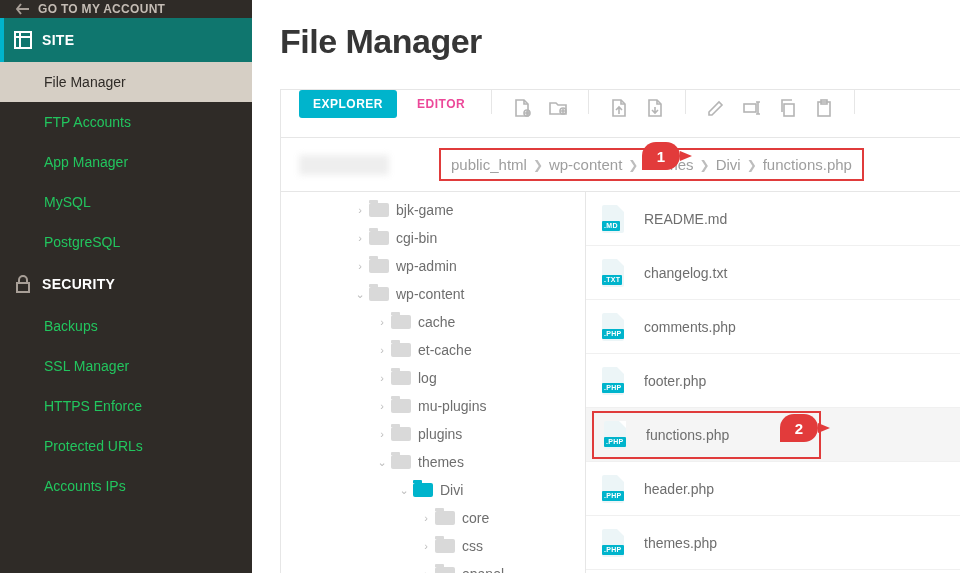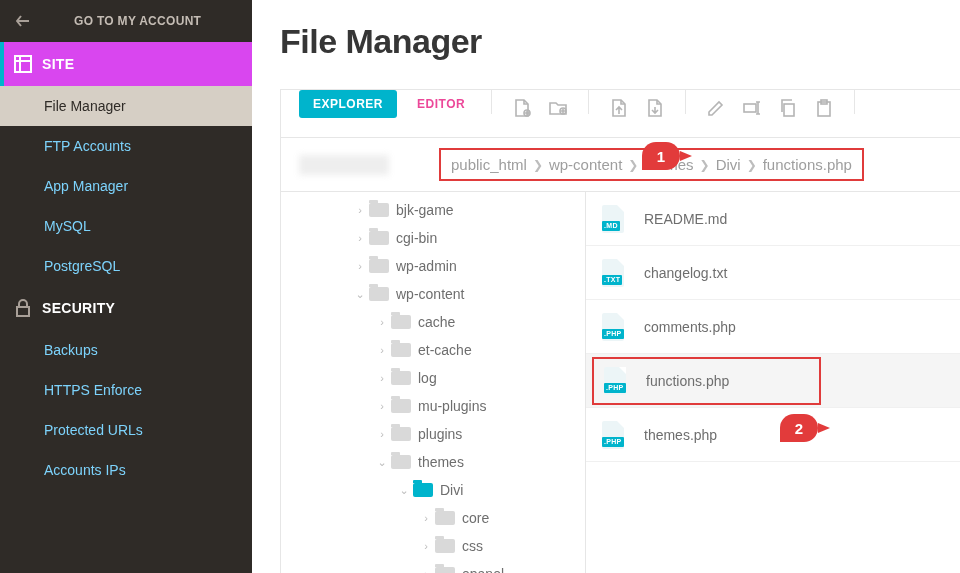--- a/index.html
+++ b/index.html
@@ -1,27 +1,27 @@
 <!DOCTYPE html>
 <html><head>
 <meta charset="utf-8">
 <style>
   * { margin: 0; padding: 0; box-sizing: border-box; font-family: Arial, Helvetica, sans-serif; }
   body { background: #fff; width: 960px; height: 573px; overflow: hidden; display: flex; }
 
   
   .sidebar { width: 252px; background: #2f2b27; color: #ccc; height: 573px; font-size: 14px; flex-shrink: 0; }
-  .go-account { display: flex; align-items: center; padding: 14px 16px; font-size: 12px; font-weight: bold; color: #c4bcb4; letter-spacing: 0.3px; gap: 36px; }
+  .go-account { display: flex; align-items: center; padding: 2px 16px; font-size: 12px; font-weight: bold; color: #c4bcb4; letter-spacing: 0.3px; }
   .go-account svg { margin-right: 8px; fill: #a89f97; stroke: #a89f97; }
   .section-header { display: flex; align-items: center; padding: 13px 14px; font-weight: bold; color: #fff; letter-spacing: 0.3px; font-size: 14px; }
   .section-header svg { margin-right: 10px; fill: none; stroke: #a89f97; stroke-width: 2; }
-  .section-header.active { background: #d946ef; position: relative; }
+  .section-header.active { background: #0f766e; position: relative; }
   .section-header.active svg { stroke: #fff; }
   .section-header.active::before { content: ""; position: absolute; left: 0; top: 0; bottom: 0; width: 4px; background: #00b4cc; }
-  .sidebar-item { padding: 12px 16px 12px 44px; color: #7dd3fc; font-size: 14px; }
+  .sidebar-item { padding: 12px 16px 12px 44px; color: #22c55e; font-size: 14px; }
   .sidebar-item.selected { background: #d6cfc5; color: #2f2b27; font-weight: 500; }
 
   
   .main { flex: 1; background: #fff; display: flex; flex-direction: column; }
   .page-title { font-size: 34px; font-weight: 700; color: #363636; padding: 22px 0 28px 28px; letter-spacing: -0.5px; }
 
   .panel { margin-left: 28px; border: 1px solid #e6e6e6; background:#fff; display:flex; flex-direction:column; flex:1; overflow:hidden; border-right:none; border-bottom:none; }
 
   .toolbar { display: flex; align-items: flex-start; border-bottom: 1px solid #e6e6e6; height: 48px; padding: 0 12px; gap: 0; }
   .tab { display: flex; align-items:center; justify-content:center; height: 28px; padding: 0 14px; font-size: 12px; font-weight: bold; letter-spacing: 0.5px; border-radius: 3px; margin-left:6px; }
@@ -92,20 +92,21 @@
   <div class="sidebar-item">PostgreSQL</div>
 
   <div class="section-header">
     <svg width="18" height="18" viewBox="0 0 18 18">
         <rect x="3" y="8" width="12" height="9"></rect>
         <path d="M5 8 V5 a4 4 0 0 1 8 0 V8"></path>
       </svg>
     <span>SECURITY</span>
   </div>
   <div class="sidebar-item">Backups</div>
+  <div class="sidebar-item">SSL Manager</div>
   <div class="sidebar-item">HTTPS Enforce</div>
   <div class="sidebar-item">Protected URLs</div>
   <div class="sidebar-item">Accounts IPs</div>
 </div>
 
 <div class="main" style="position:relative;">
   <div class="page-title">File Manager</div>
 
   <div class="pin p1">
       <span>1</span>
@@ -280,32 +281,46 @@
             </div>
             <span>changelog.txt</span>
           </div>
           <div class="file-row">
             <div class="file-icon">
               <div class="file-page"></div>
               <div class="file-tag" style="background: rgb(0, 180, 204);">.PHP</div>
             </div>
             <span>comments.php</span>
           </div>
+          <div class="file-row">
+            <div class="file-icon">
+              <div class="file-page"></div>
+              <div class="file-tag" style="background: rgb(0, 180, 204);">.PHP</div>
+            </div>
+            <span>footer.php</span>
+          </div>
           <div class="file-row selected">
             <div class="file-box">
               <div class="file-icon">
                 <div class="file-page"></div>
                 <div class="file-tag" style="background: rgb(0, 180, 204);">.PHP</div>
               </div>
               <span>functions.php</span>
             </div>
           </div>
           <div class="file-row">
             <div class="file-icon">
               <div class="file-page"></div>
               <div class="file-tag" style="background: rgb(0, 180, 204);">.PHP</div>
             </div>
+            <span>header.php</span>
+          </div>
+          <div class="file-row">
+            <div class="file-icon">
+              <div class="file-page"></div>
+              <div class="file-tag" style="background: rgb(0, 180, 204);">.PHP</div>
+            </div>
             <span>themes.php</span>
           </div>
         </div>
     </div>
   </div>
 </div>
 
 </body></html>

